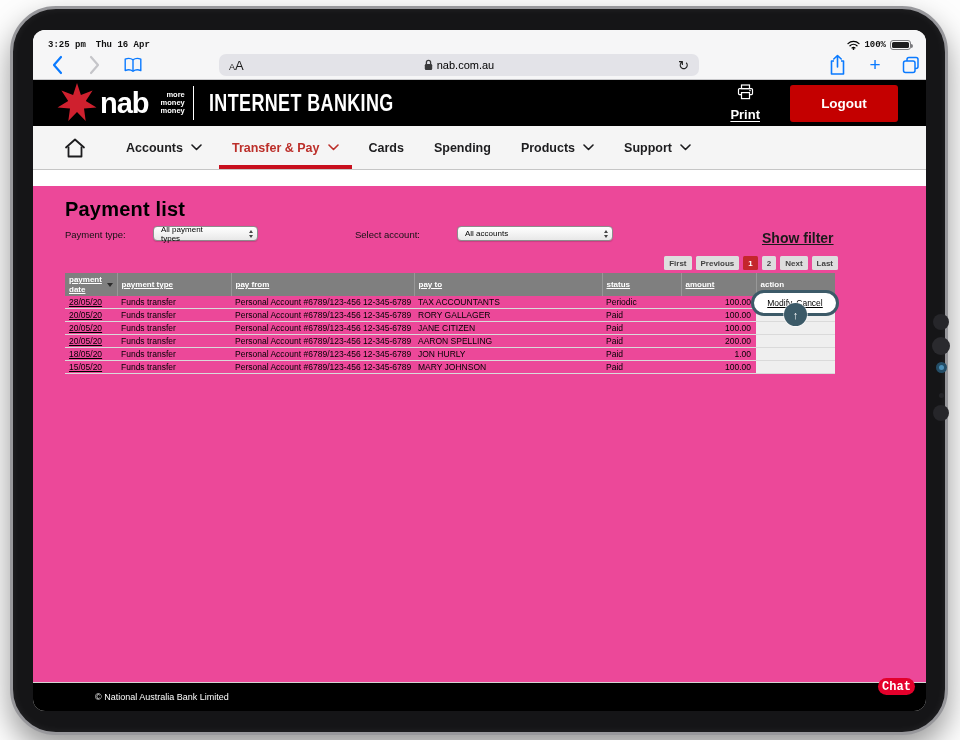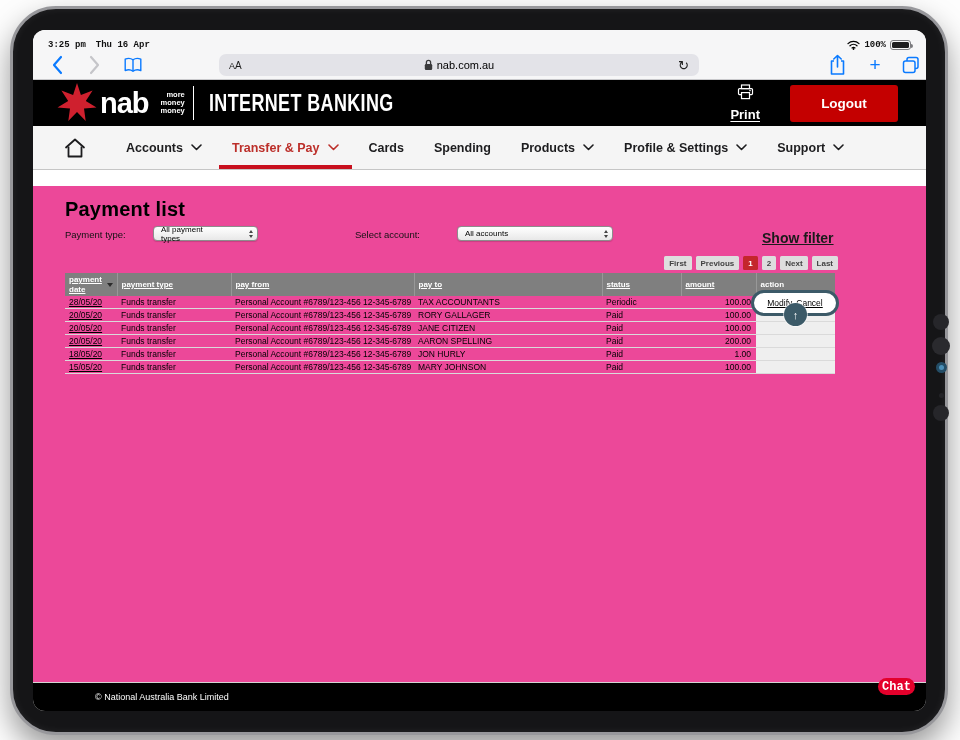--- a/index.html
+++ b/index.html
@@ -35,21 +35,21 @@
     border-bottom:1px solid #c9c9cc; }
   .tb-icon { position:absolute; top:0; height:30px; display:flex; align-items:center; justify-content:center; }
   .i-back { left:14px; width:20px; }
   .i-fwd { left:52px; width:20px; }
   .i-book { left:88px; width:24px; }
   .i-share { left:792px; width:24px; }
   .i-plus { left:830px; width:24px; font-size:19px; color:#0a7aff; font-weight:normal; }
   .i-tabs { left:866px; width:24px; }
   .addr { position:absolute; left:186px; top:4px; width:480px; height:22px; background:#e3e3e8;
     border-radius:7px; display:flex; align-items:center; padding:0 10px; }
-  .addr .aa { font-size:10px; color:#1a1a1a; letter-spacing:0; }
+  .addr .aa { font-size:13px; color:#1a1a1a; letter-spacing:0; }
   .addr .aa::first-letter { font-size:9px; }
   .addr .mid { position:absolute; left:0; right:0; display:flex; align-items:center; justify-content:center; gap:4px;
     font-size:11px; color:#000; pointer-events:none; }
   .addr .refresh { margin-left:auto; font-size:13px; color:#222; }
 
   
   .bank { position:absolute; left:0; top:50px; width:100%; height:46px; background:#000;
     display:flex; align-items:center; padding:0 28px 0 24px; }
   .nab-word { color:#fff; font-size:29px; font-weight:bold; letter-spacing:-1px; margin-left:3px; }
   .tagline { margin-left:12px; color:#fff; font-size:7.5px; line-height:8px; text-align:right; font-weight:bold; }
@@ -248,26 +248,20 @@
         <span class="nav-item">
           <span>Spending</span>
         </span>
         <span class="nav-item">
           <span>Products</span>
           <svg width="11" height="7" viewBox="0 0 11 7">
               <path d="M1 1 L5.5 5.5 L10 1" fill="none" stroke="currentColor" stroke-width="1.6" stroke-linecap="round" stroke-linejoin="round"></path>
             </svg>
         </span>
         <span class="nav-item">
-          <span>Profile &amp; Settings</span>
-          <svg width="11" height="7" viewBox="0 0 11 7">
-              <path d="M1 1 L5.5 5.5 L10 1" fill="none" stroke="currentColor" stroke-width="1.6" stroke-linecap="round" stroke-linejoin="round"></path>
-            </svg>
-        </span>
-        <span class="nav-item">
           <span>Support</span>
           <svg width="11" height="7" viewBox="0 0 11 7">
               <path d="M1 1 L5.5 5.5 L10 1" fill="none" stroke="currentColor" stroke-width="1.6" stroke-linecap="round" stroke-linejoin="round"></path>
             </svg>
         </span>
       </div>
 
       <div class="content">
         <div class="page-title">Payment list</div>
 

